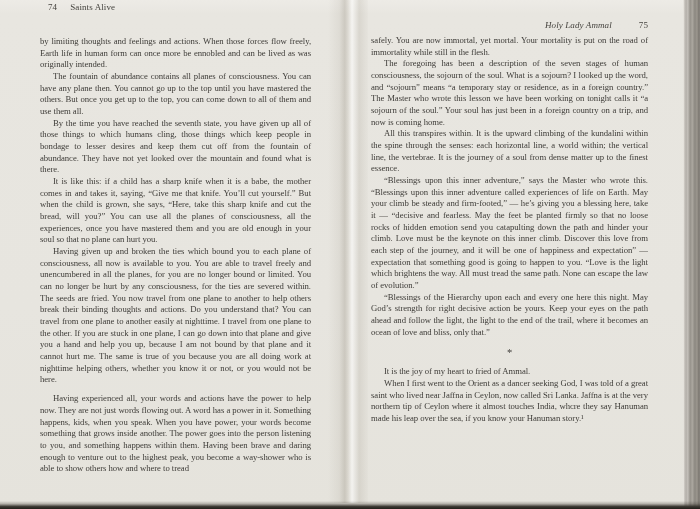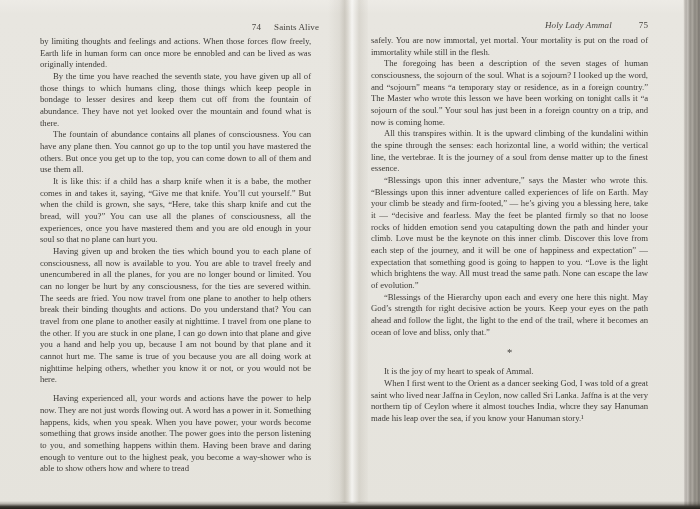--- a/index.html
+++ b/index.html
@@ -64,21 +64,21 @@
       rgba(62,58,50,0.30) 35%,
       #3a3731 70%,
       #211f1a 100%);
   }
   .page-header {
     position: absolute;
     font-size: 9px;
     color: #45433e;
     letter-spacing: 0.1px;
   }
-  .header-left { left: 48px; top: 22px; width: 271px; text-align: right; }
+  .header-left { left: 48px; top: 2px; width: 271px; text-align: left; }
   .header-right { left: 371px; top: 20px; width: 277px; text-align: right; }
   .pagenum-left { margin-right: 13px; }
   .pagenum-right { margin-left: 27px; }
   .running-title-right { font-style: italic; }
   .page-body {
     position: absolute;
     color: #3e3c38;
   }
   .body-left  { left: 40px;  top: 36px; width: 271px; }
   .body-right { left: 371px; top: 35px; width: 277px; }
@@ -105,36 +105,36 @@
 
 <div class="photo">
 
   <div class="gutter"></div>
 
   <div class="page-header header-left">
     <span class="pagenum-left">74</span><span class="running-title-left">Saints Alive</span>
   </div>
   <div class="page-body body-left">
       <p class="para">by limiting thoughts and feelings and actions. When those forces flow freely, Earth life in human form can once more be ennobled and can be lived as was originally intended.</p>
+      <p class="para indent">The fountain of abundance contains all planes of consciousness. You can have any plane then. You cannot go up to the top until you have mastered the others. But once you get up to the top, you can come down to all of them and use them all.</p>
       <p class="para indent">By the time you have reached the seventh state, you have given up all of those things to which humans cling, those things which keep people in bondage to lesser desires and keep them cut off from the fountain of abundance. They have not yet looked over the mountain and found what is there.</p>
-      <p class="para indent">The fountain of abundance contains all planes of consciousness. You can have any plane then. You cannot go up to the top until you have mastered the others. But once you get up to the top, you can come down to all of them and use them all.</p>
       <p class="para indent">It is like this: if a child has a sharp knife when it is a babe, the mother comes in and takes it, saying, “Give me that knife. You’ll cut yourself.” But when the child is grown, she says, “Here, take this sharp knife and cut the bread, will you?” You can use all the planes of consciousness, all the experiences, once you have mastered them and you are old enough in your soul so that no plane can hurt you.</p>
       <p class="para indent">Having given up and broken the ties which bound you to each plane of consciousness, all now is available to you. You are able to travel freely and unencumbered in all the planes, for you are no longer bound or limited. You can no longer be hurt by any consciousness, for the ties are severed within. The seeds are fried. You now travel from one plane to another to help others break their binding thoughts and actions. Do you understand that? You can travel from one plane to another easily at nighttime. I travel from one plane to the other. If you are stuck in one plane, I can go down into that plane and give you a hand and help you up, because I am not bound by that plane and it cannot hurt me. The same is true of you because you are all doing work at nighttime helping others, whether you know it or not, or you would not be here.</p>
       <p class="para indent gap">Having experienced all, your words and actions have the power to help now. They are not just words flowing out. A word has a power in it. Something happens, kids, when you speak. When you have power, your words become something that grows inside another. The power goes into the person listening to you, and something happens within them. Having been brave and daring enough to venture out to the highest peak, you become a way-shower who is able to show others how and where to tread</p>
     </div>
 
   <div class="page-header header-right">
     <span class="running-title-right">Holy Lady Ammal</span><span class="pagenum-right">75</span>
   </div>
   <div class="page-body body-right">
       <p class="para">safely. You are now immortal, yet mortal. Your mortality is put on the road of immortality while still in the flesh.</p>
       <p class="para indent">The foregoing has been a description of the seven stages of human consciousness, the sojourn of the soul. What is a sojourn? I looked up the word, and “sojourn” means “a temporary stay or residence, as in a foreign country.” The Master who wrote this lesson we have been working on tonight calls it “a sojourn of the soul.” Your soul has just been in a foreign country on a trip, and now is coming home.</p>
       <p class="para indent">All this transpires within. It is the upward climbing of the kundalini within the spine through the senses: each horizontal line, a world within; the vertical line, the vertebrae. It is the journey of a soul from dense matter up to the finest essence.</p>
       <p class="para indent">“Blessings upon this inner adventure,” says the Master who wrote this. “Blessings upon this inner adventure called experiences of life on Earth. May your climb be steady and firm-footed,” — he’s giving you a blessing here, take it — “decisive and fearless. May the feet be planted firmly so that no loose rocks of hidden emotion send you catapulting down the path and hinder your climb. Love must be the keynote on this inner climb. Discover this love from each step of the journey, and it will be one of happiness and expectation” — expectation that something good is going to happen to you. “Love is the light which brightens the way. All must tread the same path. None can escape the law of evolution.”</p>
       <p class="para indent">“Blessings of the Hierarchy upon each and every one here this night. May God’s strength for right decisive action be yours. Keep your eyes on the path ahead and follow the light, the light to the end of the trail, where it becomes an ocean of love and bliss, only that.”</p>
       <div class="separator">*</div>
-      <p class="para indent">It is the joy of my heart to speak of Ammal.</p>
+      <p class="para indent">It is the joy of my heart to fried of Ammal.</p>
       <p class="para indent">When I first went to the Orient as a dancer seeking God, I was told of a great saint who lived near Jaffna in Ceylon, now called Sri Lanka. Jaffna is at the very northern tip of Ceylon where it almost touches India, whcre they say Hanuman made his leap over the sea, if you know your Hanuman story.¹</p>
     </div>
 
   <div class="fore-edge"></div>
   <div class="bottom-edge"></div>
 </div>
 
 </body></html>

